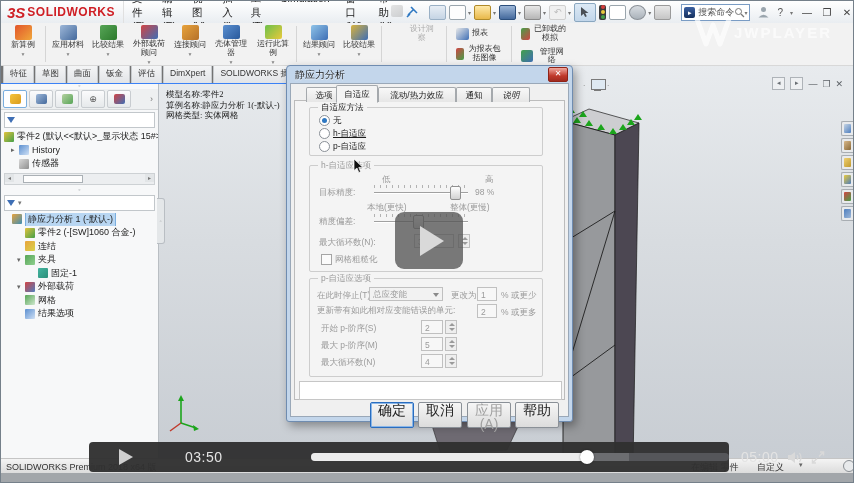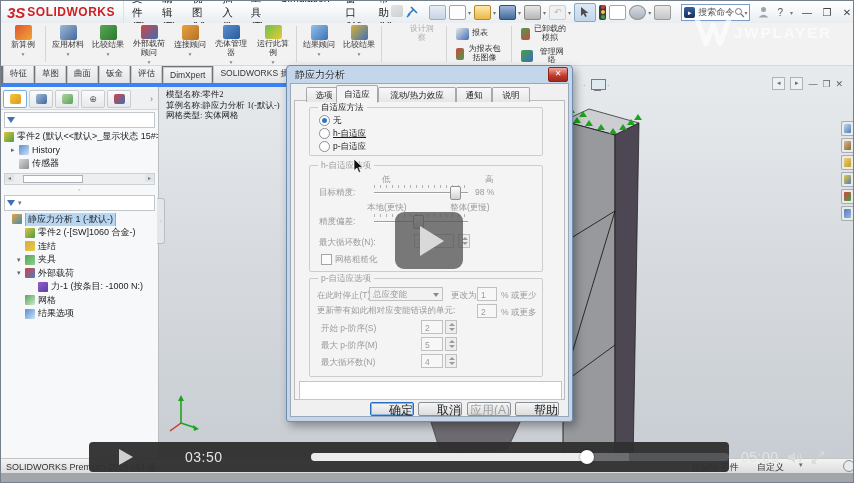--- a/index.html
+++ b/index.html
@@ -44,22 +44,22 @@
   .tb-lbl{font-size:8px;color:#333;line-height:1.1;text-align:center;max-width:36px;}
   .tb-dd{font-size:5px;color:#888;margin-top:1px;}
   .tb-btn.dis .tb-lbl{color:#ababab;margin-top:45px;}
   .tb-btn.dis .tb-ic{opacity:.45;filter:grayscale(1);}
   .tb-sep{width:1px;background:#d5d5d5;margin:3px 2px;}
   .tb-col{display:flex;flex-direction:column;justify-content:center;gap:3px;padding:0 4px;}
   .tb-row{display:flex;align-items:center;gap:3px;}
   .tb-row .tb-ic{width:13px;height:12px;margin:0;}
   .tb-row .tb-lbl{max-width:none;font-size:8px;}
   
-  .tabrow{position:absolute;top:64px;left:0;width:300px;height:18px;background:#737373;border-bottom:4px solid #3b82f6;
-          display:flex;align-items:flex-end;z-index:4;padding-left:2px;}
+  .tabrow{position:absolute;top:64px;left:0;width:300px;height:18px;background:#737373;border-bottom:1px solid #3b82f6;
+          display:flex;z-index:4;padding-left:2px;}
   .ftab{font-size:8.5px;color:#333;padding:2px 6px 3px 6px;border:1px solid #c6c9cc;border-bottom:none;
         background:linear-gradient(#f4f5f6,#e2e4e7);margin-right:1px;white-space:nowrap;}
   
   .graphics{position:absolute;top:64px;left:157px;right:0;bottom:23px;
             background:linear-gradient(180deg,#e8ebee 0%,#d8dce0 45%,#c8cdd3 100%);z-index:1;}
   .ginfo{position:absolute;left:8px;top:24px;font-size:8.5px;color:#1c1c1c;line-height:1.25;font-family:Liberation Serif, serif;}
   .monitor{position:absolute;left:425px;top:13px;width:30px;height:14px;color:#777;}
   .mon-scr{position:absolute;left:8px;top:1px;width:13px;height:9px;border:1px solid #7a7a7a;background:#dfe9f2;}
   .mon-base{position:absolute;left:11px;top:11px;width:7px;height:2px;background:#7a7a7a;}
   .mon-dot{position:absolute;top:4px;font-size:7px;color:#888;}
@@ -117,22 +117,22 @@
           line-height:14px;padding-left:3px;box-sizing:border-box;}
   .spin{position:absolute;width:12px;height:14px;border:1px solid #c0c0c0;background:#eee;box-sizing:border-box;}
   .spin::before,.spin::after{content:"";position:absolute;left:3px;border-left:3px solid transparent;border-right:3px solid transparent;}
   .spin::before{top:2px;border-bottom:3px solid #9a9a9a;}
   .spin::after{bottom:2px;border-top:3px solid #9a9a9a;}
   .combo{position:absolute;height:14px;border:1px solid #c0c0c0;background:#f2f2f2;font-size:8.5px;line-height:13px;
          padding-left:3px;box-sizing:border-box;color:#9b9b9b;}
   .combo::after{content:"";position:absolute;right:3px;top:5px;border-left:3.5px solid transparent;border-right:3.5px solid transparent;border-top:4px solid #8a8a8a;}
   .dtext{position:absolute;font-size:8.5px;white-space:nowrap;}
   .whitebox{position:absolute;background:#fff;border:1px solid #c6c6c6;}
-  .dbtn{position:absolute;width:44px;height:14px;background:linear-gradient(#f6f6f6,#dcdcdc);border:1px solid #8a9097;
-        border-radius:2px;font-size:12px;text-align:right;line-height:14px;color:#1d1d1d;box-sizing:border-box;}
+  .dbtn{position:absolute;width:44px;height:26px;background:linear-gradient(#f6f6f6,#dcdcdc);border:1px solid #8a9097;
+        border-radius:2px;font-size:14px;text-align:center;line-height:14px;color:#1d1d1d;box-sizing:border-box;}
   .dbtn.default{border:1px solid #2a6dbf;box-shadow:0 0 0 1px #89b6e8 inset;}
   .dbtn.dis{color:#a0a0a0;}
   .cursor-svg{position:absolute;z-index:5;}
   
   .statusbar{position:absolute;left:0;right:0;bottom:9px;height:14px;background:linear-gradient(#f4f4f4,#dcdcdc);
              border-top:1px solid #c5c5c5;font-size:9px;color:#333;z-index:5;}
   .sb-left{position:absolute;left:5px;top:2px;}
   .sb-edit{position:absolute;left:690px;top:2px;}
   .sb-custom{position:absolute;left:756px;top:2px;}
   .sb-dd2{position:absolute;left:798px;top:2px;font-size:7px;color:#666;}
@@ -461,29 +461,29 @@
         <div class="trow" style="padding-left: 16px;">
           <span class="exp"></span>
           <span class="ticon" style="background: linear-gradient(135deg, rgb(232, 163, 60), rgb(216, 210, 74));"></span>
           <span class="lbl-wrap"><span>连结</span></span>
         </div>
         <div class="trow" style="padding-left: 16px;">
           <span class="exp">▾</span>
           <span class="ticon" style="background: linear-gradient(135deg, rgb(87, 165, 87), rgb(143, 208, 143));"></span>
           <span class="lbl-wrap"><span>夹具</span></span>
         </div>
+        <div class="trow" style="padding-left: 29px;">
+          <span class="exp"></span>
+          <span class="ticon" style="background: linear-gradient(135deg, rgb(68, 181, 160), rgb(44, 143, 122));"></span>
+          <span class="lbl-wrap"><span>固定-1</span></span>
+        </div>
         <div class="trow" style="padding-left: 16px;">
           <span class="exp">▾</span>
           <span class="ticon" style="background: linear-gradient(135deg, rgb(210, 68, 68), rgb(79, 127, 191));"></span>
           <span class="lbl-wrap"><span>外部载荷</span></span>
-        </div>
-        <div class="trow" style="padding-left: 29px;">
-          <span class="exp"></span>
-          <span class="ticon" style="background: linear-gradient(135deg, rgb(143, 95, 208), rgb(95, 63, 156));"></span>
-          <span class="lbl-wrap"><span>力-1 (按条目: -1000 N:)</span></span>
         </div>
         <div class="trow" style="padding-left: 16px;">
           <span class="exp"></span>
           <span class="ticon" style="background: linear-gradient(135deg, rgb(87, 165, 87), rgb(207, 232, 207));"></span>
           <span class="lbl-wrap"><span>网格</span></span>
         </div>
         <div class="trow" style="padding-left: 16px;">
           <span class="exp"></span>
           <span class="ticon" style="background: linear-gradient(135deg, rgb(91, 143, 208), rgb(207, 224, 245));"></span>
           <span class="lbl-wrap"><span>结果选项</span></span>
@@ -558,21 +558,21 @@
           <div class="radio" style="left: 24px; top: 27px;"></div>
           <div class="rlabel" style="left: 38px; top: 27px; text-decoration: underline;">h-自适应</div>
           <div class="radio" style="left: 24px; top: 40px;"></div>
           <div class="rlabel" style="left: 38px; top: 40px;">p-自适应</div>
         </div>
       <div id="dbtns"></div>
     <div class="dtab" style="left: 15px; top: 3px; width: 34px;">选项</div>
         <div class="dtab active" style="left: 45px; top: 1px; width: 40px;">自适应</div>
         <div class="dtab" style="left: 87px; top: 3px; width: 76px;">流动/热力效应</div>
         <div class="dtab" style="left: 165px; top: 3px; width: 34px;">通知</div>
-        <div class="dtab" style="left: 201px; top: 3px; width: 36px;">说明</div>
+        <div class="dtab" style="left: 201px; top: 3px; width: 36px; font-style: italic;">说明</div>
         <div class="dbtn default" style="left: 79px; top: 318px; position: absolute;">确定</div>
         <div class="dbtn" style="left: 127px; top: 318px; position: absolute;">取消</div>
         <div class="dbtn dis" style="left: 176px; top: 318px; position: absolute;">应用(A)</div>
         <div class="dbtn" style="left: 224px; top: 318px; position: absolute;">帮助</div>
       </div>
   </div>
 
   <div class="statusbar">
     <span class="sb-left">SOLIDWORKS Premium 2018 x64 版</span>
     <span class="sb-edit">在编辑 零件</span>

